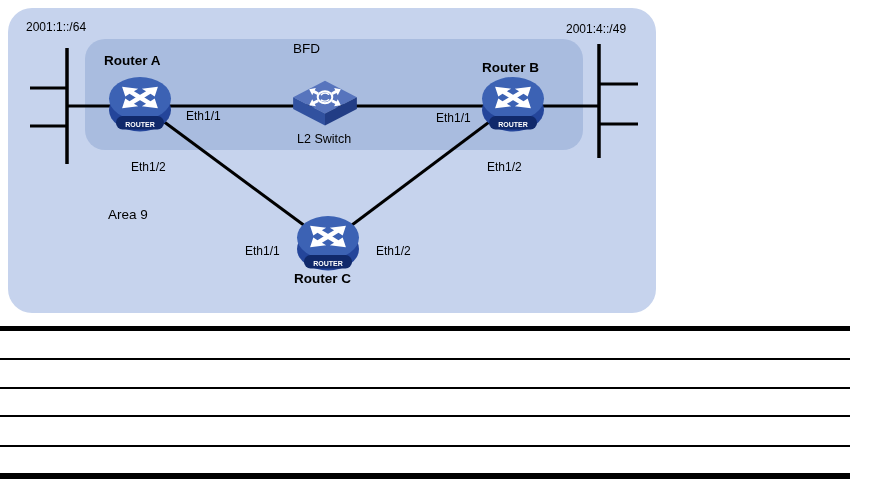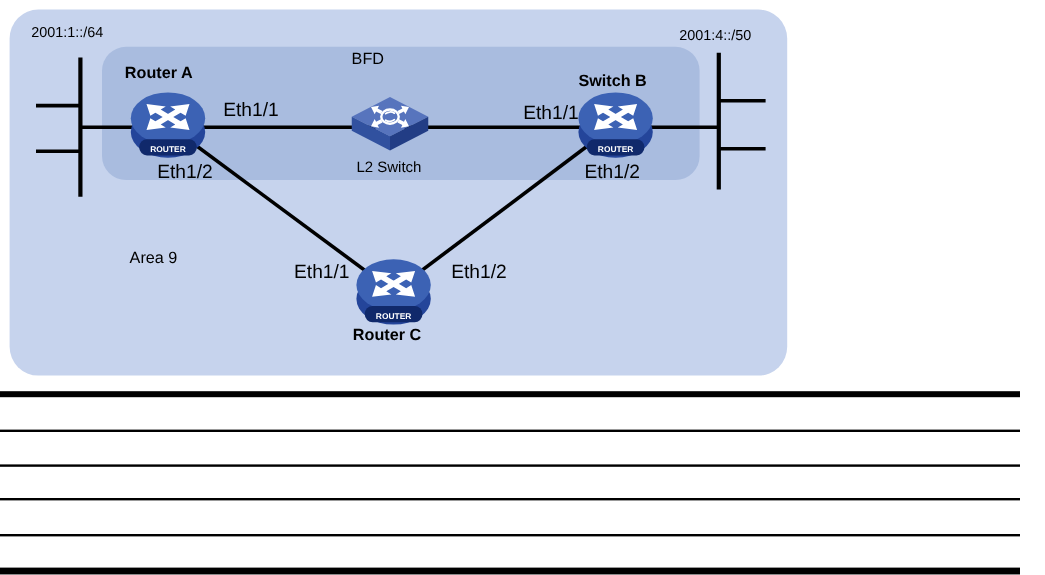--- a/index.html
+++ b/index.html
@@ -17,21 +17,21 @@
     background:#a9bcdf;border-radius:20px;
   }
   .links{position:absolute;left:0;top:0;}
   .icon{position:absolute;}
   
   .lbl{position:absolute;white-space:nowrap;line-height:1.1;}
   .net{font-size:12px;}
   .name{font-size:13.5px;font-weight:bold;}
   .zone{font-size:13.5px;font-weight:normal;}
   .plain{font-size:12.5px;}
-  .eth{font-size:16px;}
+  .eth{font-size:12px;margin-top:26px;}
   
   .doc-table{
     position:absolute;left:0;top:326px;width:871px;box-sizing:border-box;
     border-top:5px solid #000;border-bottom:6px solid #000;
   }
   .doc-table .row{box-sizing:border-box;border-bottom:2px solid #000;}
   .doc-table .row:last-child{border-bottom:none;}
   .r1{height:29px;} .r2{height:29px;} .r3{height:28px;} .r4{height:30px;} .r5{height:26px;}
 </style>
 </head>
@@ -99,25 +99,25 @@
       <use href="#sarw" transform="translate(37,20) rotate(153)"></use>
     </g>
     <ellipse cx="37" cy="20" rx="8" ry="6.5" fill="none" stroke="#ffffff" stroke-width="2.2"></ellipse>
     <g stroke="#ffffff" stroke-width="1.6" fill="none" stroke-linecap="round">
       <path d="M33 17.2 A 5.5 4 0 0 1 41 16.8"></path>
       <path d="M41 22.8 A 5.5 4 0 0 1 33 23.2"></path>
     </g>
   </svg>
 
   <div class="lbl net" style="left:26px;top:21px">2001:1::/64</div>
-  <div class="lbl net" style="left:566px;top:23px">2001:4::/50</div>
+  <div class="lbl net" style="left:566px;top:23px">2001:4::/49</div>
   <div class="lbl zone" style="left:293px;top:42px">BFD</div>
   <div class="lbl zone" style="left:108px;top:208px">Area 9</div>
   <div class="lbl name" style="left:104px;top:54px">Router A</div>
-  <div class="lbl name" style="left:482px;top:61px">Switch B</div>
+  <div class="lbl name" style="left:482px;top:61px">Router B</div>
   <div class="lbl name" style="left:294px;top:272px">Router C</div>
   <div class="lbl plain" style="left:297px;top:133px">L2 Switch</div>
   <div class="lbl eth" style="left:186px;top:84px">Eth1/1</div>
   <div class="lbl eth" style="left:131px;top:135px">Eth1/2</div>
   <div class="lbl eth" style="left:436px;top:86px">Eth1/1</div>
   <div class="lbl eth" style="left:487px;top:135px">Eth1/2</div>
   <div class="lbl eth" style="left:245px;top:219px">Eth1/1</div>
   <div class="lbl eth" style="left:376px;top:219px">Eth1/2</div>
 
   <div class="doc-table">

